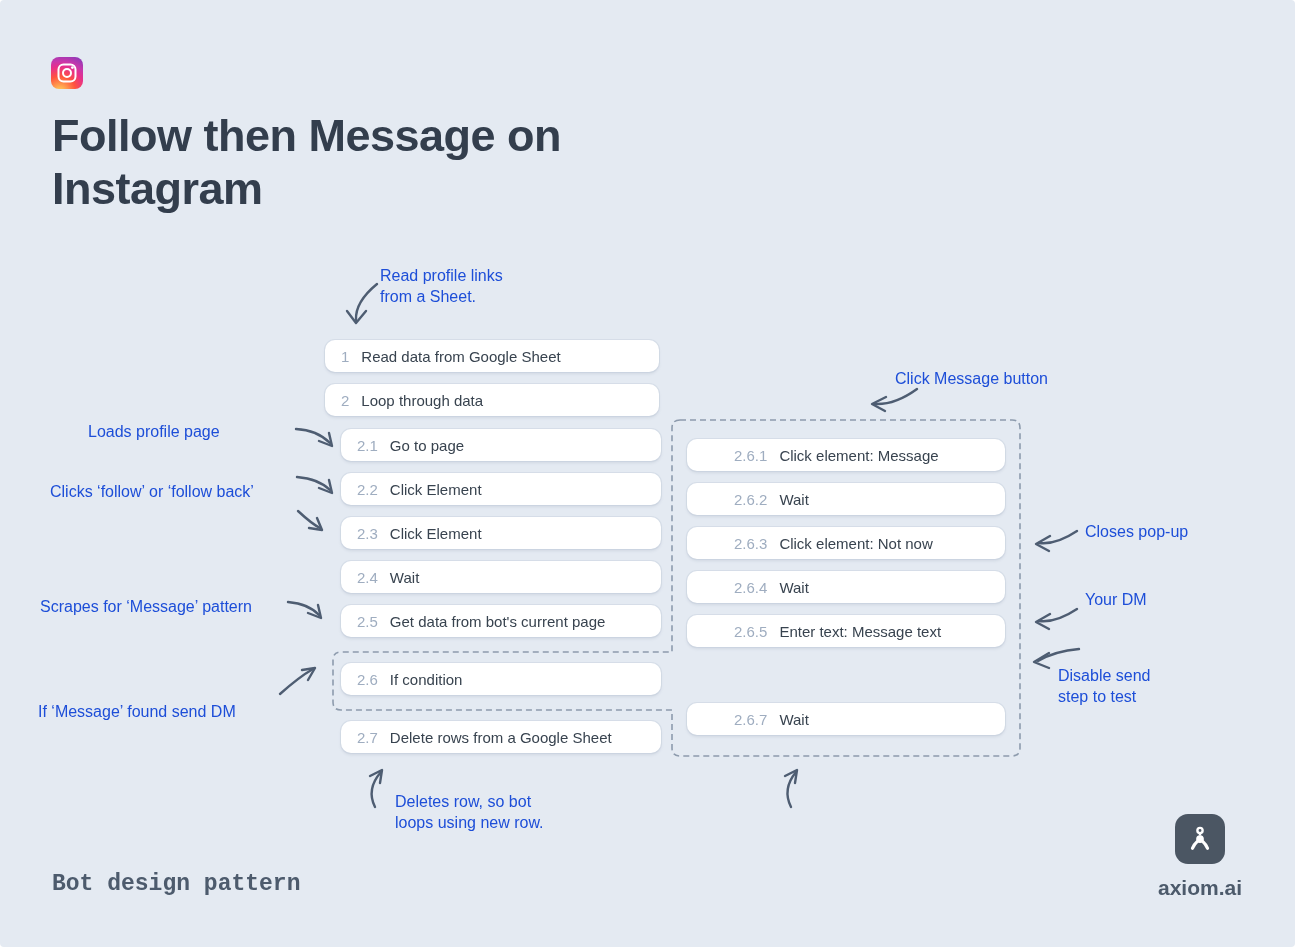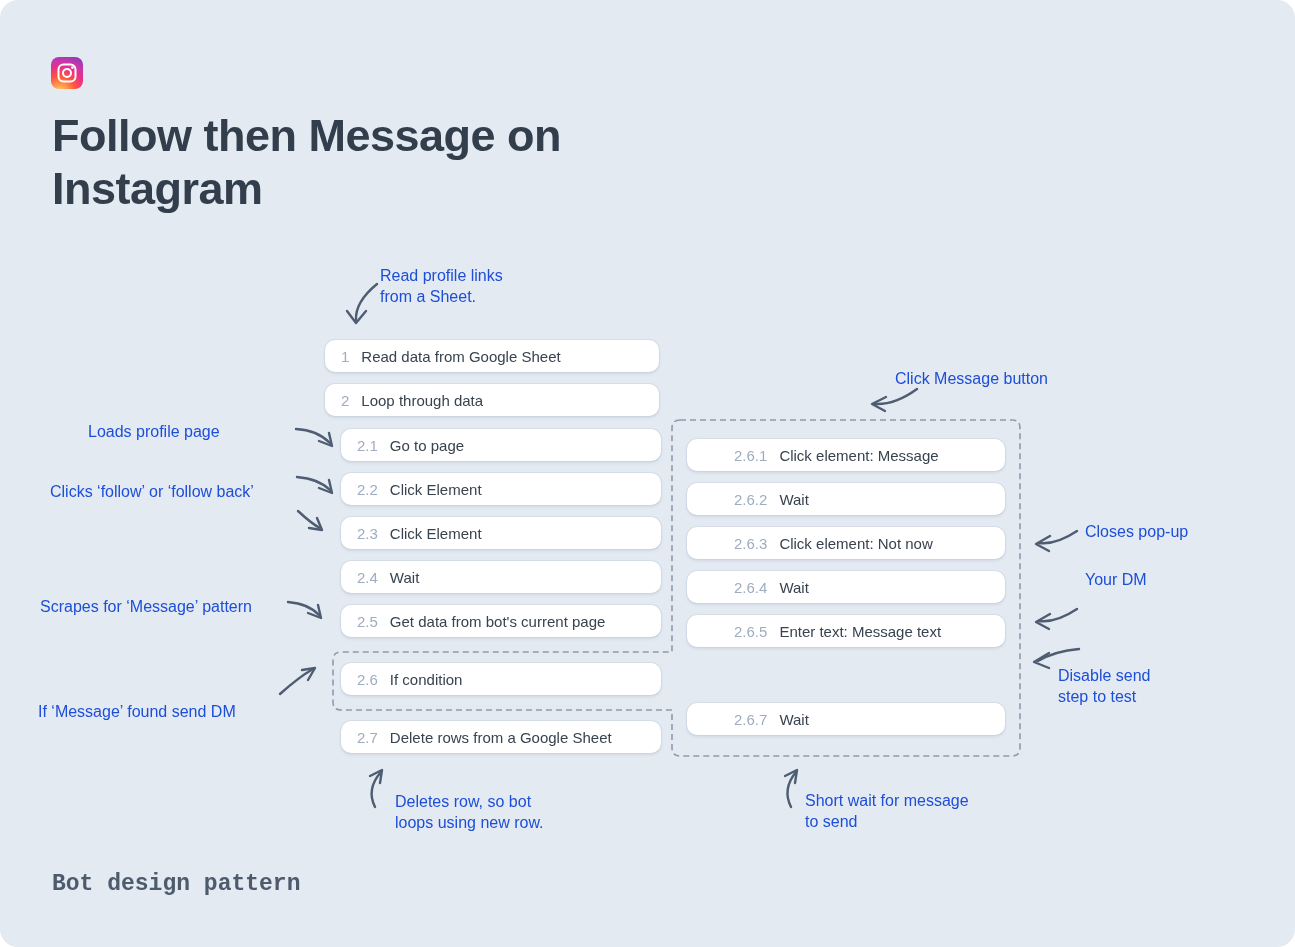--- a/index.html
+++ b/index.html
@@ -1,18 +1,18 @@
 <!DOCTYPE html>
 <html><head>
 <meta charset="utf-8">
 <style>
   html,body{margin:0;padding:0;background:#ffffff;font-family:"Liberation Sans","DejaVu Sans",sans-serif;}
   #canvas{
     position:relative;width:1295px;height:947px;background:#e4eaf2;
-    border-radius:18px;overflow:hidden;
+    border-radius:4px;overflow:hidden;
   }
   
   .insta-icon{
     position:absolute;left:51px;top:57px;width:32px;height:32px;border-radius:8px;
     background:radial-gradient(circle at 28% 110%, #ffdb5c 0%, #ff543e 38%, #e8308a 60%, #c837ab 74%, #8a3ab9 95%);
     display:flex;align-items:center;justify-content:center;
   }
   .page-title{
     position:absolute;left:52px;top:110px;width:620px;
     font-size:45px;font-weight:800;line-height:1.17;letter-spacing:-0.5px;
@@ -184,21 +184,31 @@
   <div class="note" style="left:380px;top:265px">Read profile links
 from a Sheet.</div>
   <div class="note r" style="right:1007px;top:421px;width:200px">Loads profile page</div>
   <div class="note r" style="right:1005px;top:481px;width:240px">Clicks ‘follow’ or ‘follow back’</div>
   <div class="note r" style="right:1015px;top:596px;width:240px">Scrapes for ‘Message’ pattern</div>
   <div class="note r" style="right:1017px;top:701px;width:240px">If ‘Message’ found send DM</div>
   <div class="note" style="left:395px;top:791px">Deletes row, so bot
 loops using new row.</div>
   <div class="note" style="left:895px;top:368px">Click Message button</div>
   <div class="note" style="left:1085px;top:521px">Closes pop-up</div>
-  <div class="note" style="left:1085px;top:569px">Your DM</div>
+  <div class="note" style="left:1085px;top:589px">Your DM</div>
   <div class="note" style="left:1058px;top:665px">Disable send
 step to test</div>
-  <div class="note" style="left:805px;top:790px">Short wait for message
-to send</div>
 
   <div class="footer-left">Bot design pattern</div>
+  <div class="brand">
+    <div class="brand-icon">
+      <svg width="30" height="30" viewBox="0 0 24 24" fill="none">
+        <circle cx="12" cy="5.2" r="2.1" stroke="#ffffff" stroke-width="1.9"></circle>
+        <line x1="12" y1="7.4" x2="12" y2="9.2" stroke="#ffffff" stroke-width="1.9"></line>
+        <circle cx="12" cy="12" r="3.1" fill="#ffffff"></circle>
+        <path d="M 9.7,14.1 Q 7.2,16.3 6,19.4" stroke="#ffffff" stroke-width="2.6" stroke-linecap="round"></path>
+        <path d="M 14.3,14.1 Q 16.8,16.3 18,19.4" stroke="#ffffff" stroke-width="2.6" stroke-linecap="round"></path>
+      </svg>
+    </div>
+    <div class="brand-name">axiom.ai</div>
+  </div>
 
 </div>
 
 </body></html>

